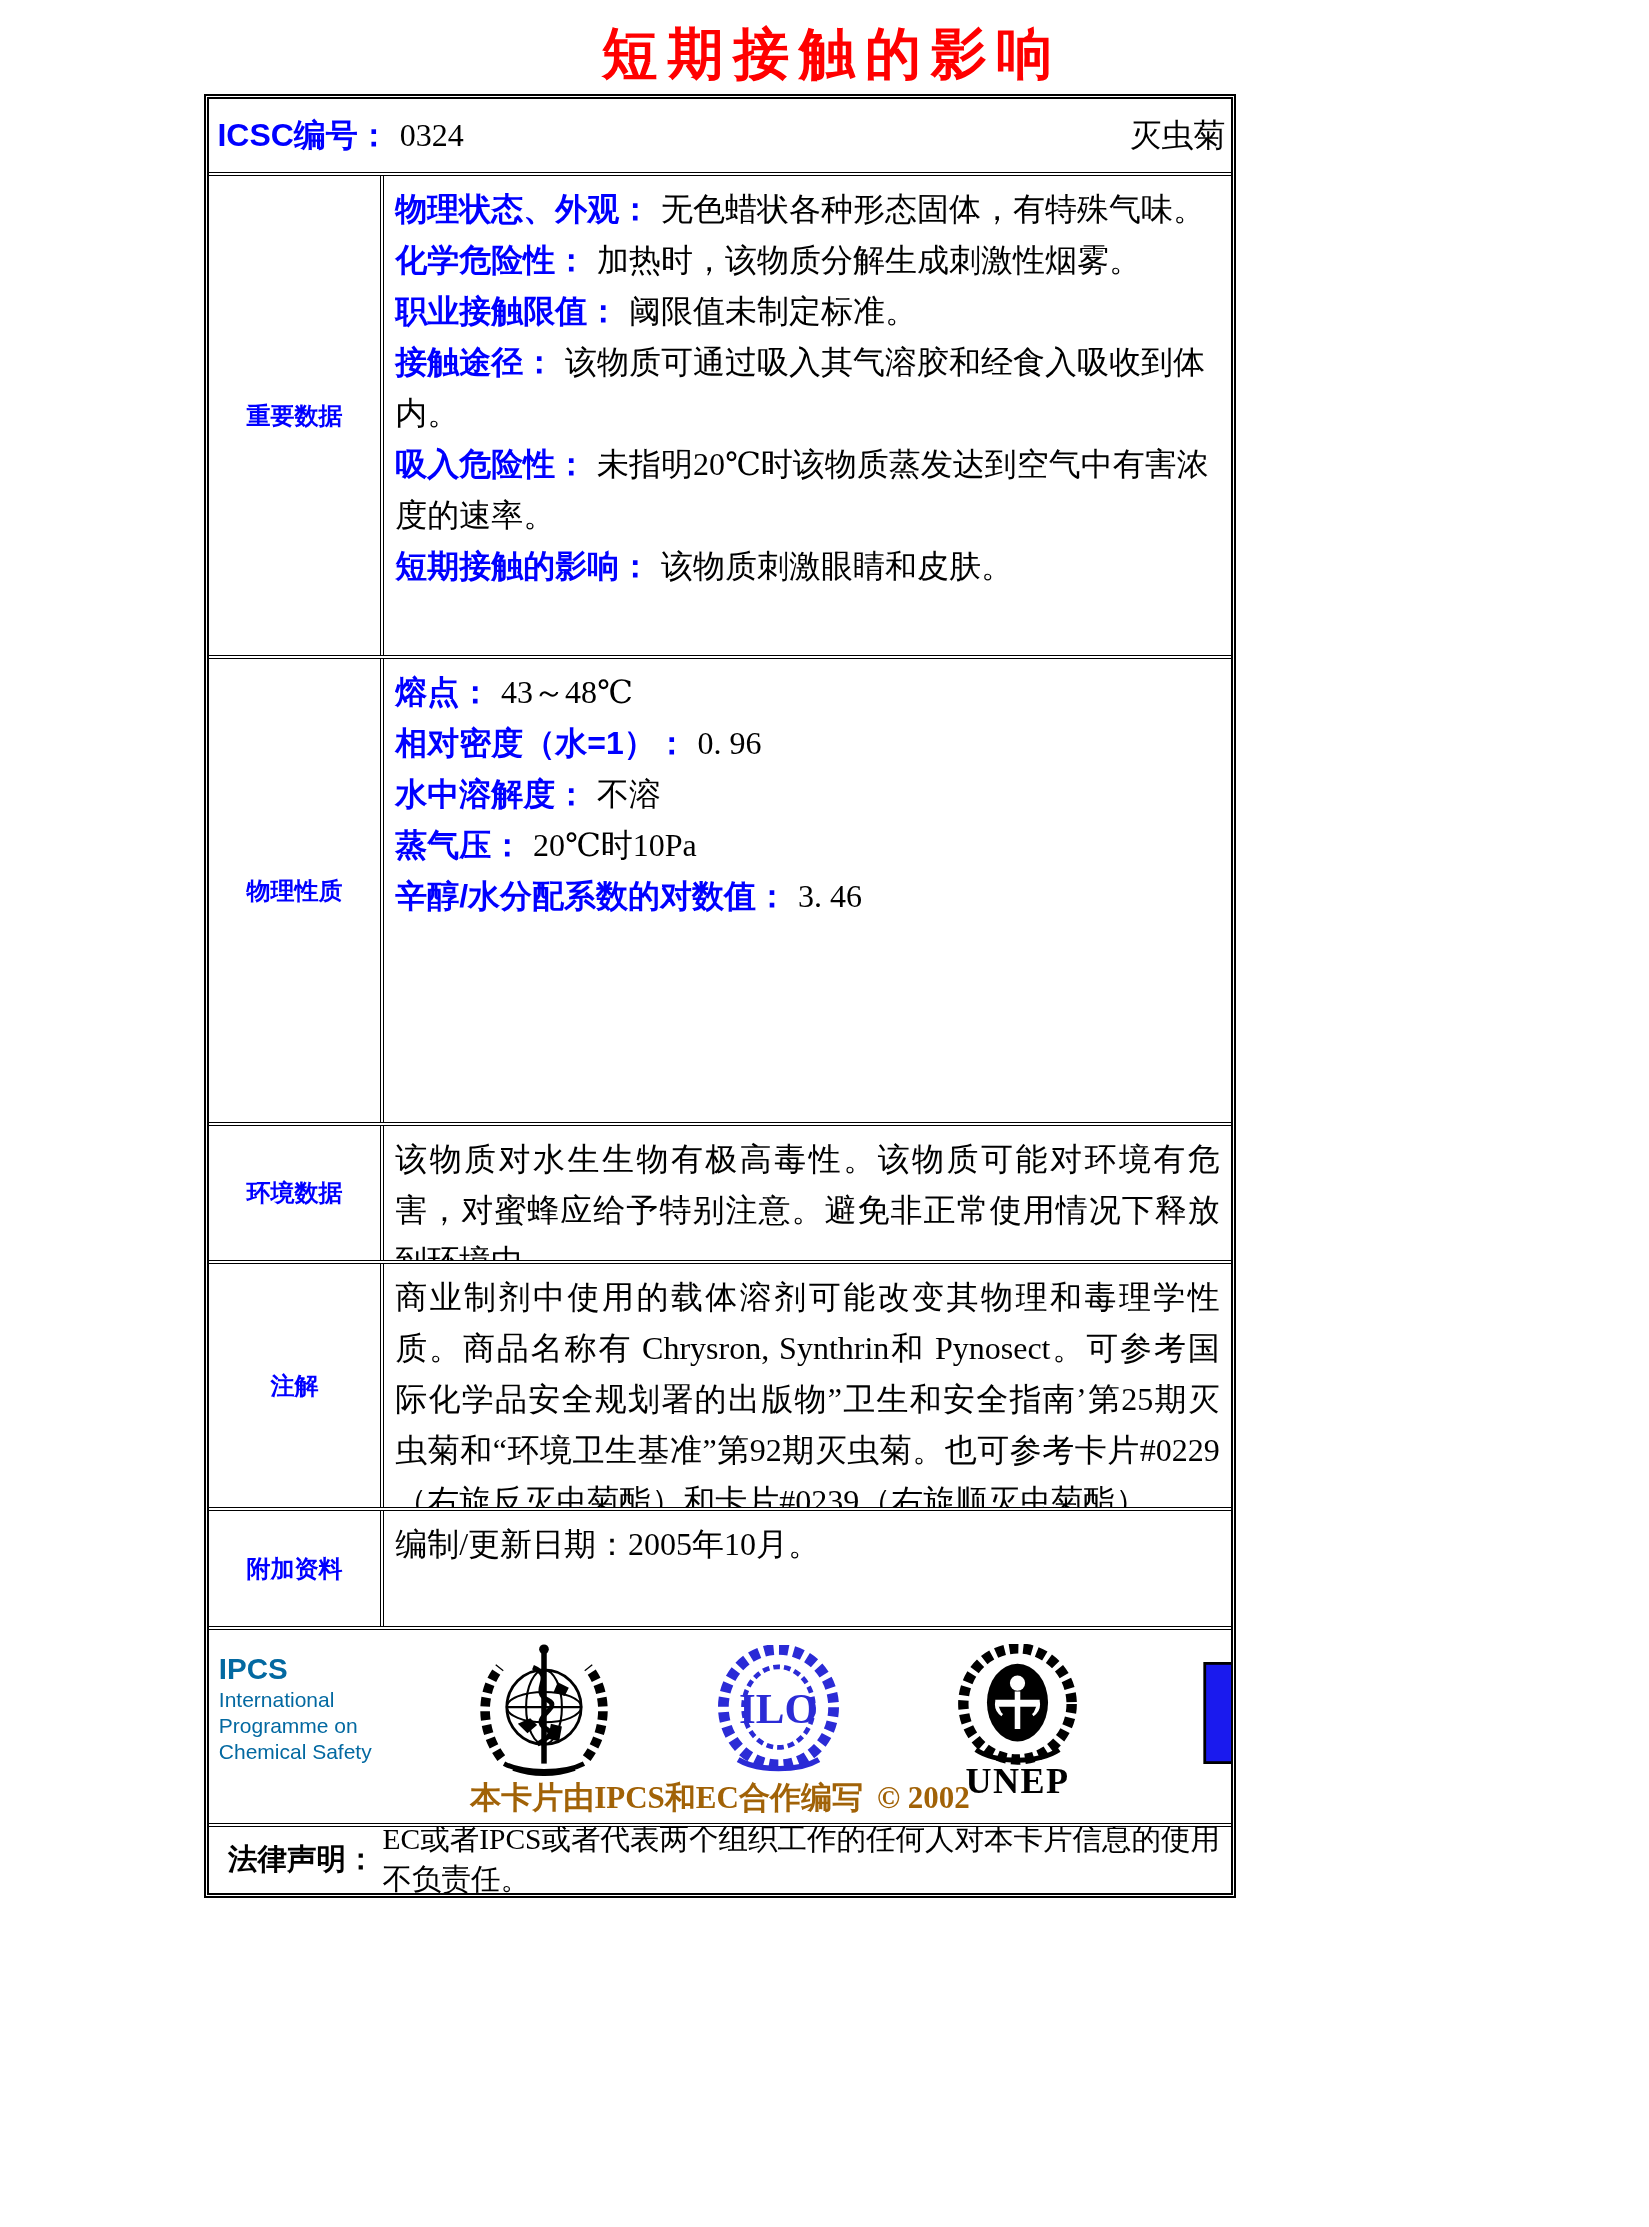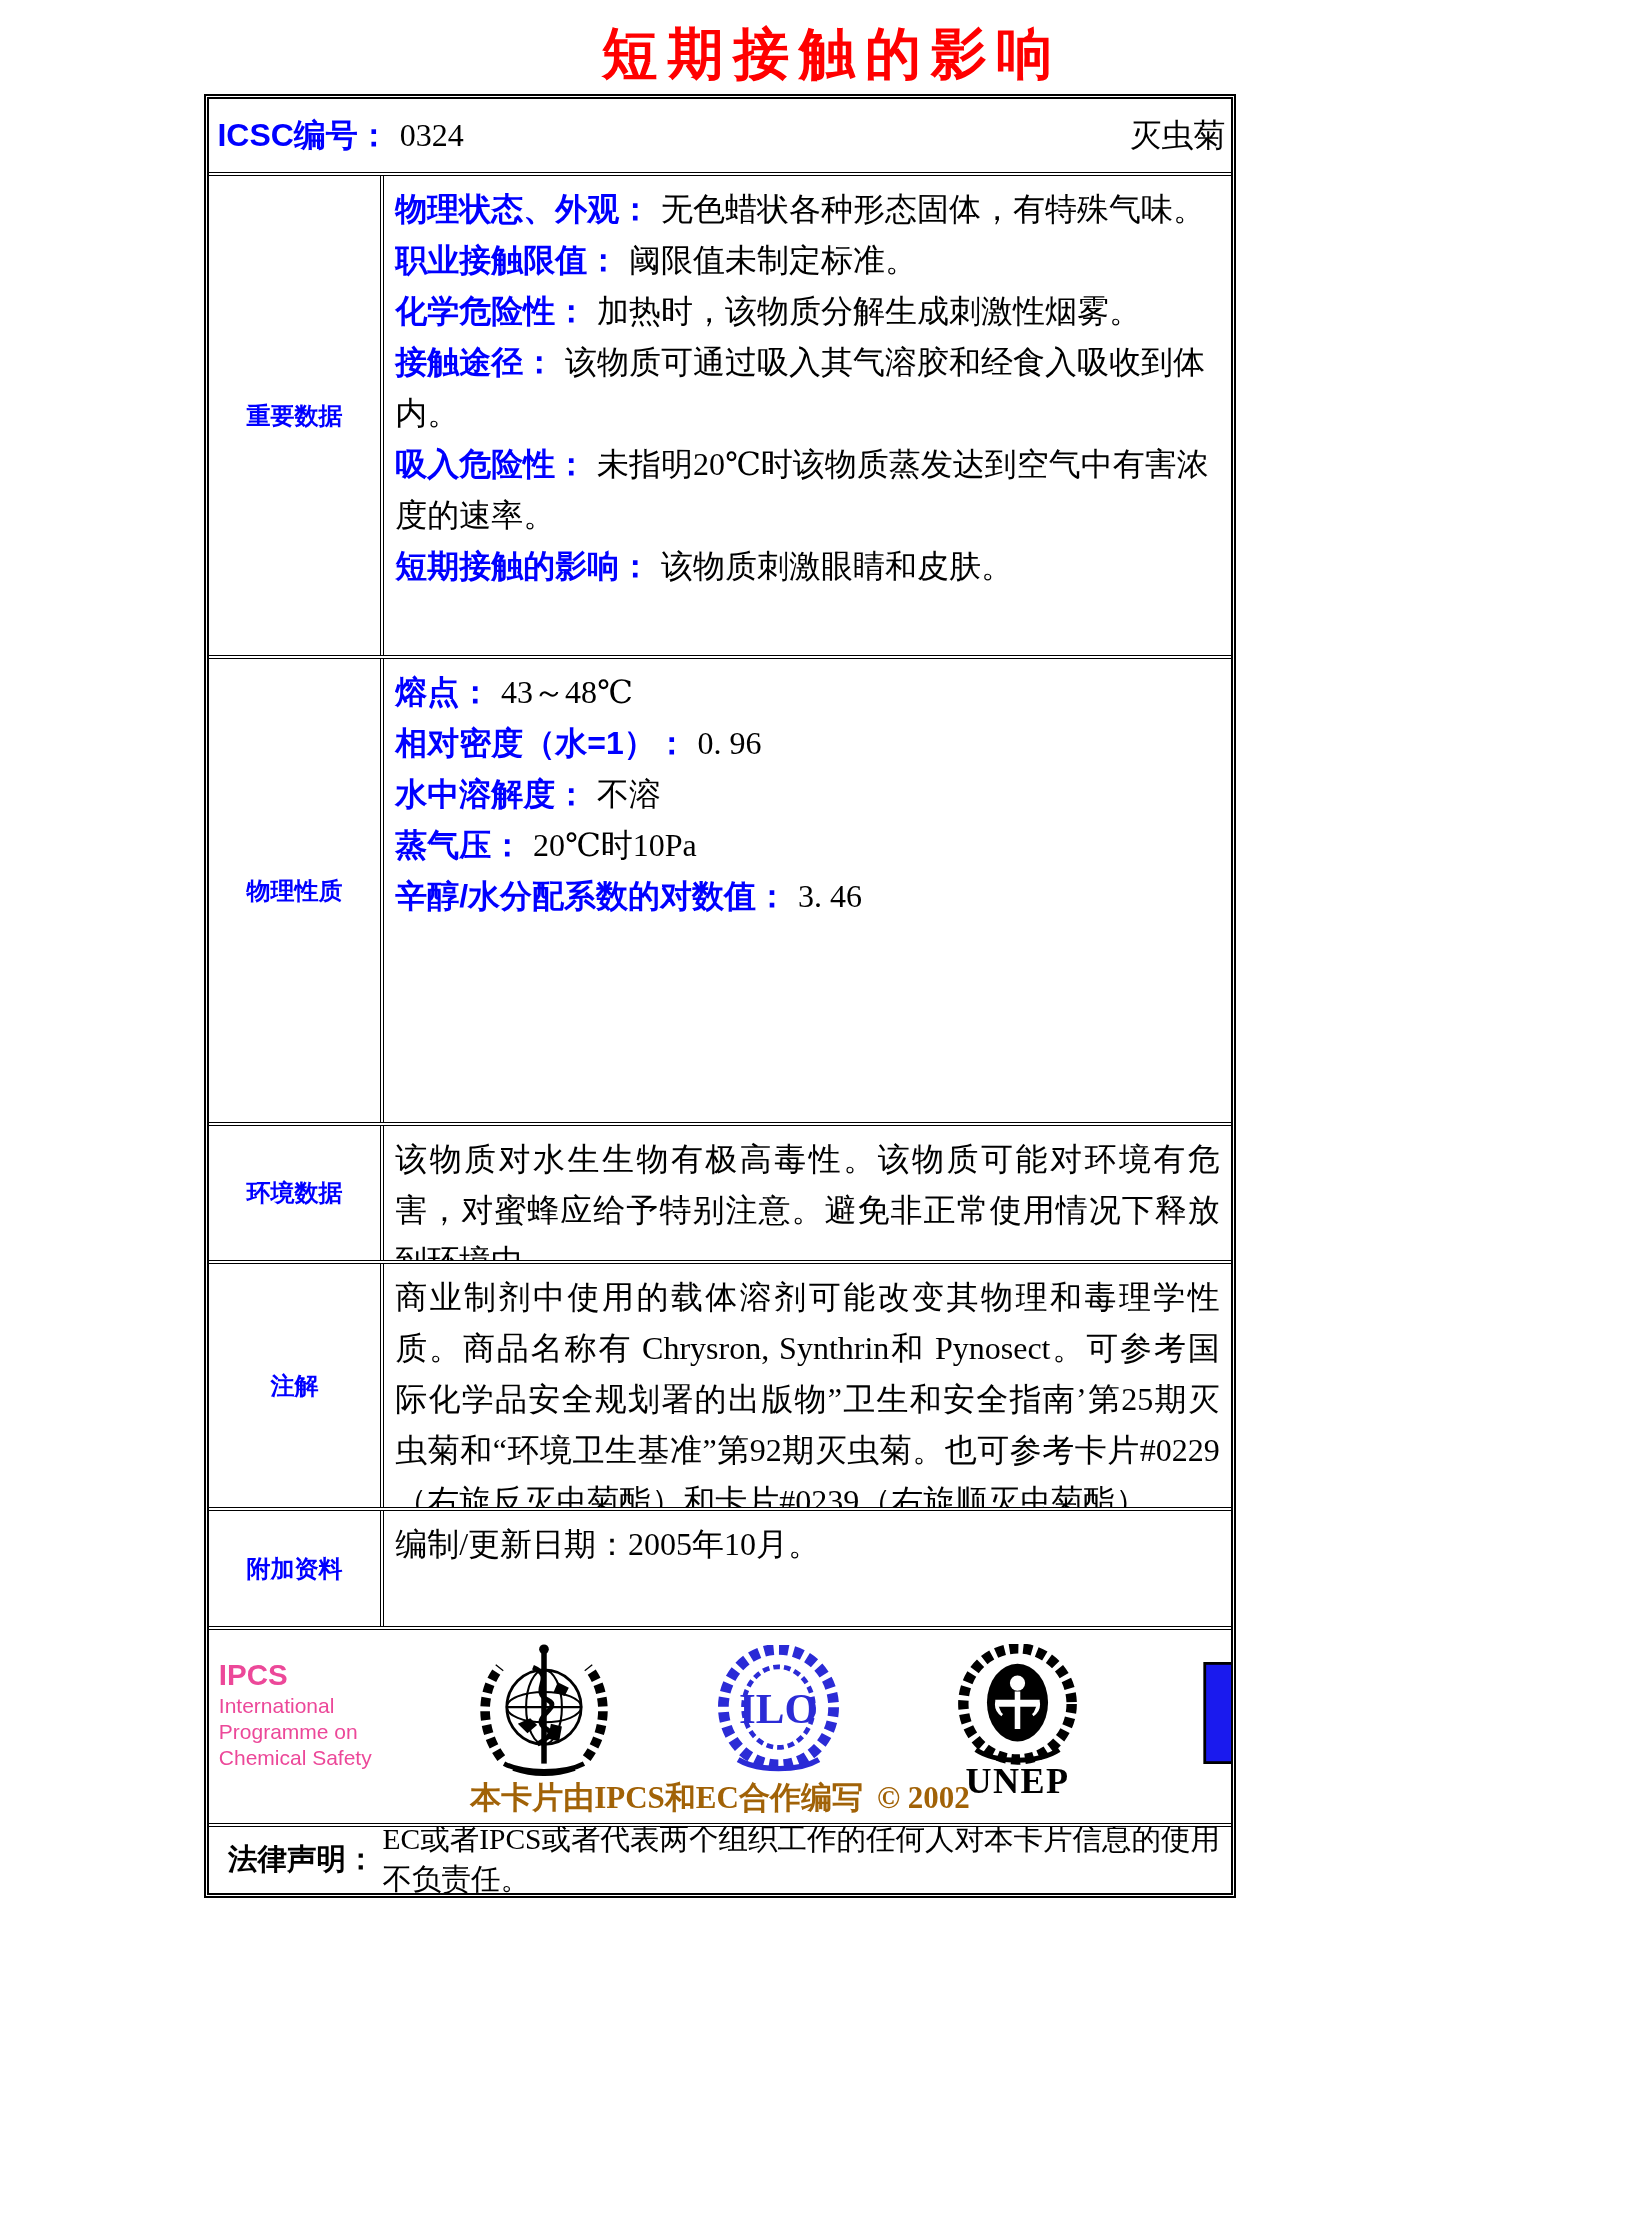--- a/index.html
+++ b/index.html
@@ -68,23 +68,23 @@
   }
   .paragraph { text-align:justify; }
 
   
   .footer-row {
     height:197px; position:relative;
     display:flex; align-items:flex-start;
     padding:11.2px 7px 0 9.8px;
   }
   .ipcs-block {
-    width:175px; flex:0 0 175px; margin-top:16px;
-    font-family:"Liberation Sans","DejaVu Sans",sans-serif;
-    font-size:21px; line-height:26px; color:#ec4899;
+    width:175px; flex:0 0 175px; margin-top:10px;
+    font-family:"Liberation Sans","DejaVu Sans",sans-serif;
+    font-size:21px; line-height:26px; color:#0369a1;
   }
   .ipcs-acronym { font-size:29.5px; font-weight:bold; line-height:36px; }
   .logo { flex:0 0 auto; }
   .logo-who  { margin-left:81px; margin-top:0; }
   .logo-ilo  { margin-left:105px; margin-top:4.2px; }
   .logo-unep { margin-left:116px; margin-top:2.8px; }
   .logo-eu   { margin-left:123px; margin-top:21px; }
   .credit {
     position:absolute; left:0; bottom:4.2px; width:100%;
     text-align:center;
@@ -118,22 +118,22 @@
       <span class="hdr-left">
         <span class="blue-label">ICSC编号：</span><span class="num">0324</span>
       </span>
       <span class="hdr-right">灭虫菊</span>
     </div>
 
     <div class="row sec-row h-important">
       <div class="cell-label">重要数据</div>
       <div class="cell-content">
         <p class="entry"><span class="elabel">物理状态、外观：</span><span class="evalue">无色蜡状各种形态固体，有特殊气味。</span></p>
+        <p class="entry"><span class="elabel">化学危险性：</span><span class="evalue">加热时，该物质分解生成刺激性烟雾。</span></p>
         <p class="entry"><span class="elabel">职业接触限值：</span><span class="evalue">阈限值未制定标准。</span></p>
-        <p class="entry"><span class="elabel">化学危险性：</span><span class="evalue">加热时，该物质分解生成刺激性烟雾。</span></p>
         <p class="entry"><span class="elabel">接触途径：</span><span class="evalue">该物质可通过吸入其气溶胶和经食入吸收到体内。</span></p>
         <p class="entry"><span class="elabel">吸入危险性：</span><span class="evalue">未指明20℃时该物质蒸发达到空气中有害浓度的速率。</span></p>
         <p class="entry"><span class="elabel">短期接触的影响：</span><span class="evalue">该物质刺激眼睛和皮肤。</span></p>
       </div>
     </div>
 
     <div class="row sec-row h-physical">
       <div class="cell-label">物理性质</div>
       <div class="cell-content">
         <p class="entry"><span class="elabel">熔点：</span><span class="evalue">43～48℃</span></p>

